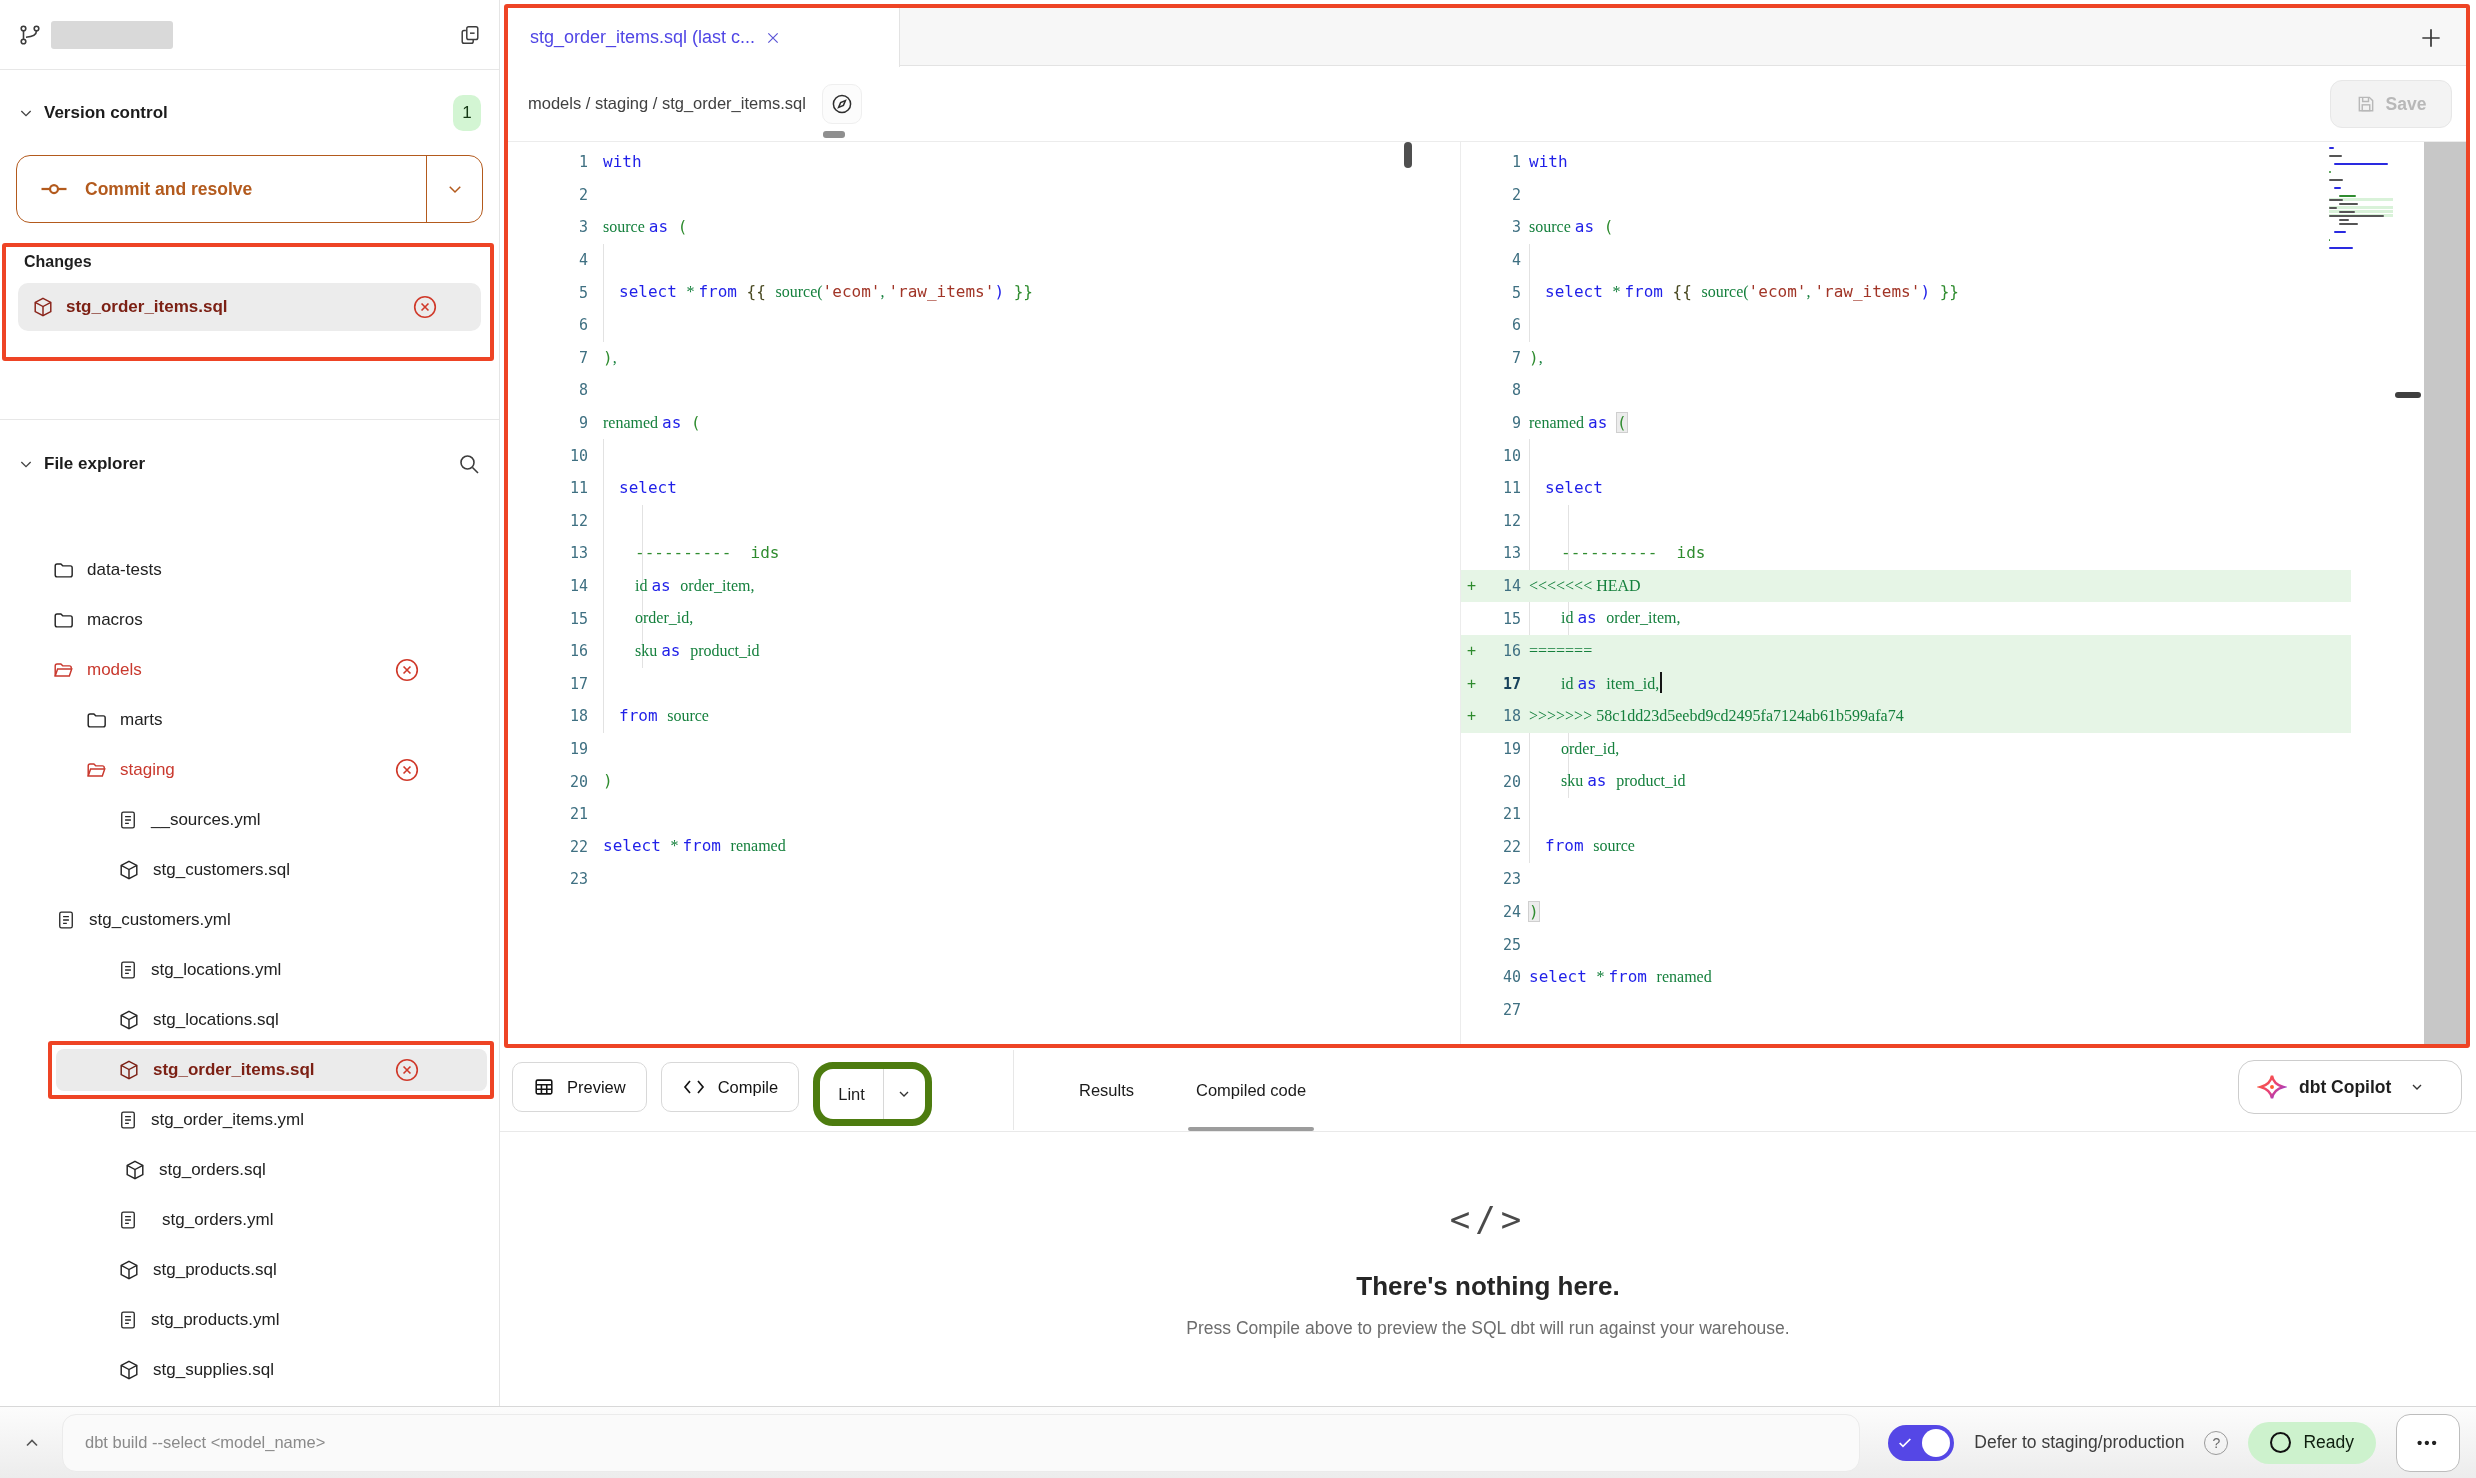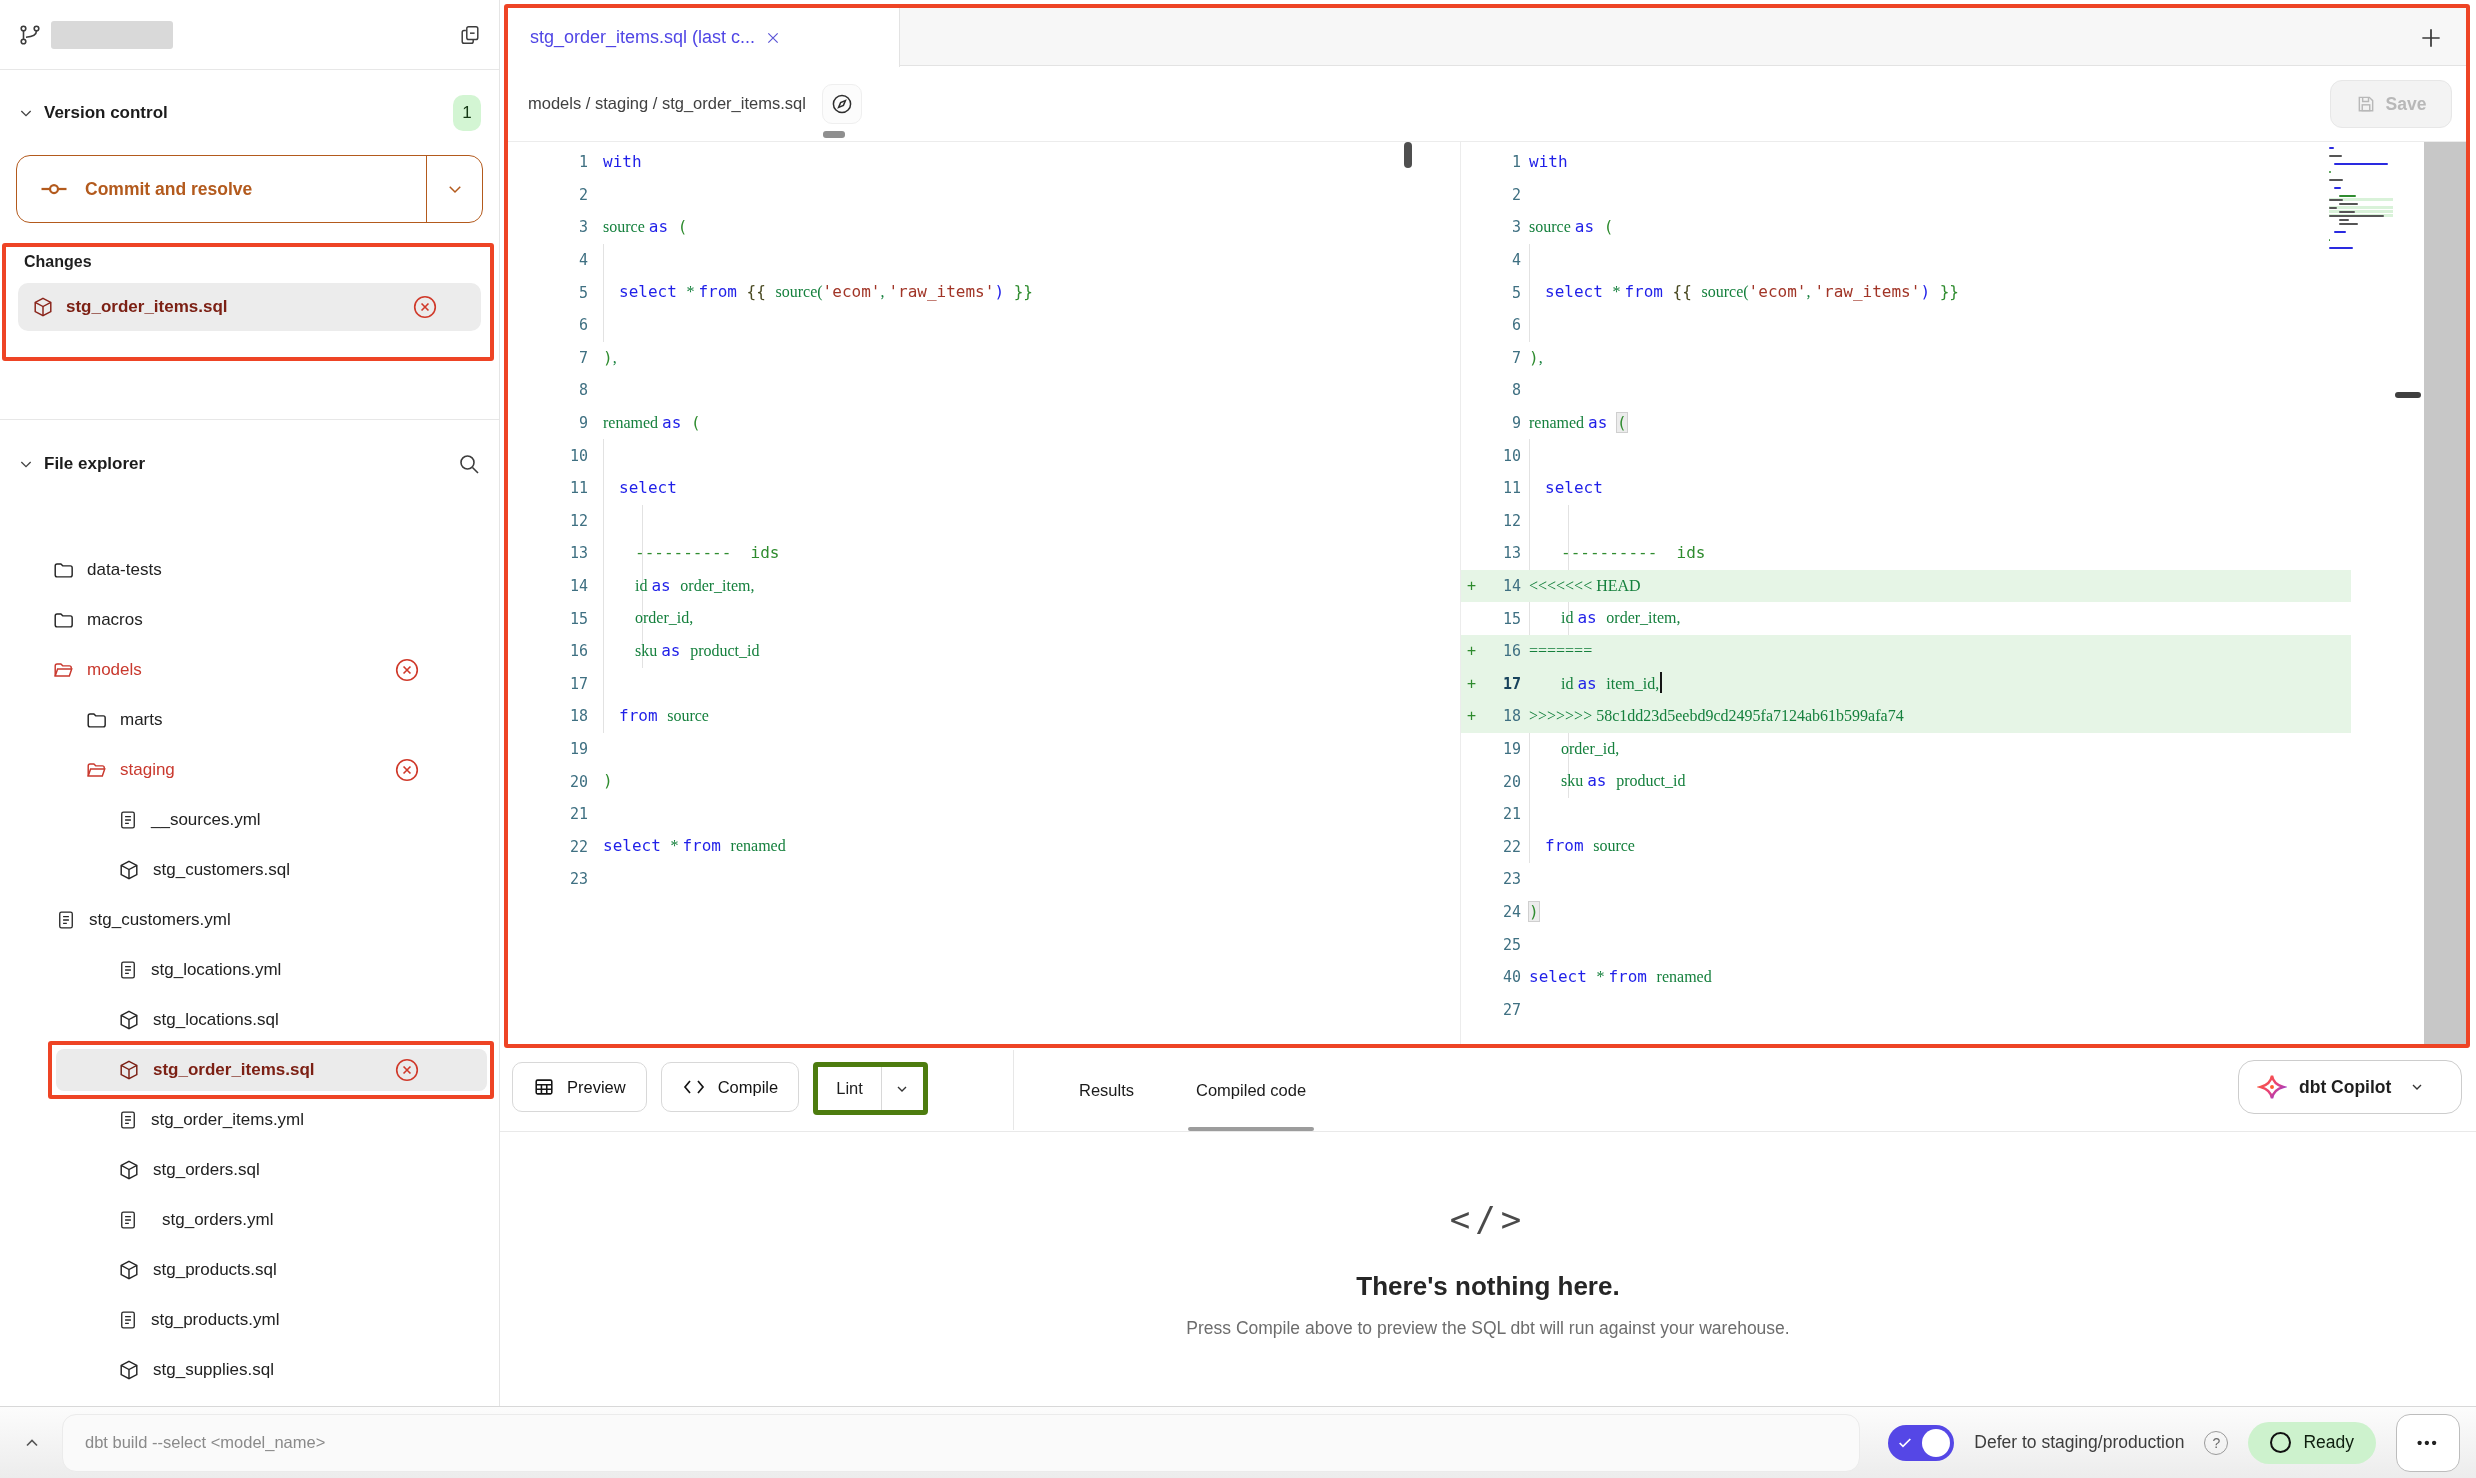--- a/index.html
+++ b/index.html
@@ -89,21 +89,21 @@
   .mm-bar{height:2px;border-radius:1px;}
   #scrollstrip{position:absolute;left:963px;top:0;width:44px;height:906px;background:#c7c7c7;}
   #rthumb{position:absolute;left:934px;top:250px;width:26px;height:6px;background:#3f3f3f;border-radius:3px;}
   #lthumb{position:absolute;left:896px;top:0px;width:8px;height:26px;background:#4f4f4f;border-radius:4px;}
   #topmark{position:absolute;left:315px;top:131px;width:22px;height:7px;background:#8f8f8f;border-radius:3px;}
   
   #toolbar{position:absolute;left:0;right:0;top:1048px;height:84px;background:#fff;border-bottom:1px solid #e9e9e9;}
   .tb-btns{position:absolute;left:12px;top:14px;display:flex;gap:14px;}
   .tb-btn{height:50px;border:1px solid #d8d8d8;border-radius:10px;background:#fff;display:flex;align-items:center;
     padding:0 20px;gap:12px;font-size:16.5px;font-weight:500;color:#141414;cursor:pointer;}
-  .tb-split{display:flex;align-items:stretch;border:5px solid #4d7c0f;border-radius:4px;overflow:hidden;height:53px;}
+  .tb-split{display:flex;align-items:stretch;border:7px solid #4d7c0f;border-radius:20px;overflow:hidden;height:64px;}
   .tb-split .seg1{display:flex;align-items:center;padding:0 18px;font-size:16.5px;font-weight:500;cursor:pointer;}
   .tb-split .seg2{width:42px;border-left:1px solid #d8d8d8;display:flex;align-items:center;justify-content:center;cursor:pointer;color:#333;}
   #tb-div{position:absolute;left:513px;top:2px;width:1px;height:80px;background:#e7e7e7;}
   .panel-tabs{position:absolute;left:573px;top:0;height:84px;display:flex;align-items:center;gap:50px;}
   .ptab{font-size:16.5px;color:#1b1b1b;position:relative;height:84px;display:flex;align-items:center;padding:0 6px;cursor:pointer;}
   .ptab .tabu{position:absolute;left:-2px;right:-2px;bottom:1px;height:4px;background:#9c9c9c;border-radius:2px;}
   #copilot{position:absolute;right:14px;top:12px;height:54px;min-width:224px;border:1px solid #cdcdcd;border-radius:16px;
     background:#fff;display:flex;align-items:center;padding:0 18px;gap:12px;font-size:17.5px;font-weight:600;cursor:pointer;}
   
   #empty{position:absolute;left:0;right:0;top:1132px;bottom:0;display:flex;flex-direction:column;align-items:center;justify-content:center;background:#fff;}
@@ -367,21 +367,21 @@
           <span class="tree-ic">
             <svg width="20" height="22" viewBox="0 0 24 24" fill="none" stroke="currentColor" stroke-width="1.6">
               <rect x="4.5" y="2.5" width="15" height="19" rx="2"></rect>
               <path d="M8.5 8 h7 M8.5 12 h7 M8.5 16 h4.5"></path>
             </svg>
           </span>
           <span class="tree-label">stg_order_items.yml</span>
         </div>
       </div>
       <div class="tree-row">
-        <div class="row-inner" style="padding-left: 118px;">
+        <div class="row-inner" style="padding-left: 118px; margin-left: 6px;">
           <span class="tree-ic">
             <svg width="22" height="22" viewBox="0 0 24 24" fill="none" stroke="currentColor" stroke-width="1.6">
               <path d="M12 2.5 L20.5 7 V17 L12 21.5 L3.5 17 V7 Z"></path>
               <path d="M3.5 7 L12 11.5 L20.5 7"></path>
               <path d="M12 11.5 V21.5"></path>
             </svg>
           </span>
           <span class="tree-label">stg_orders.sql</span>
         </div>
       </div>

